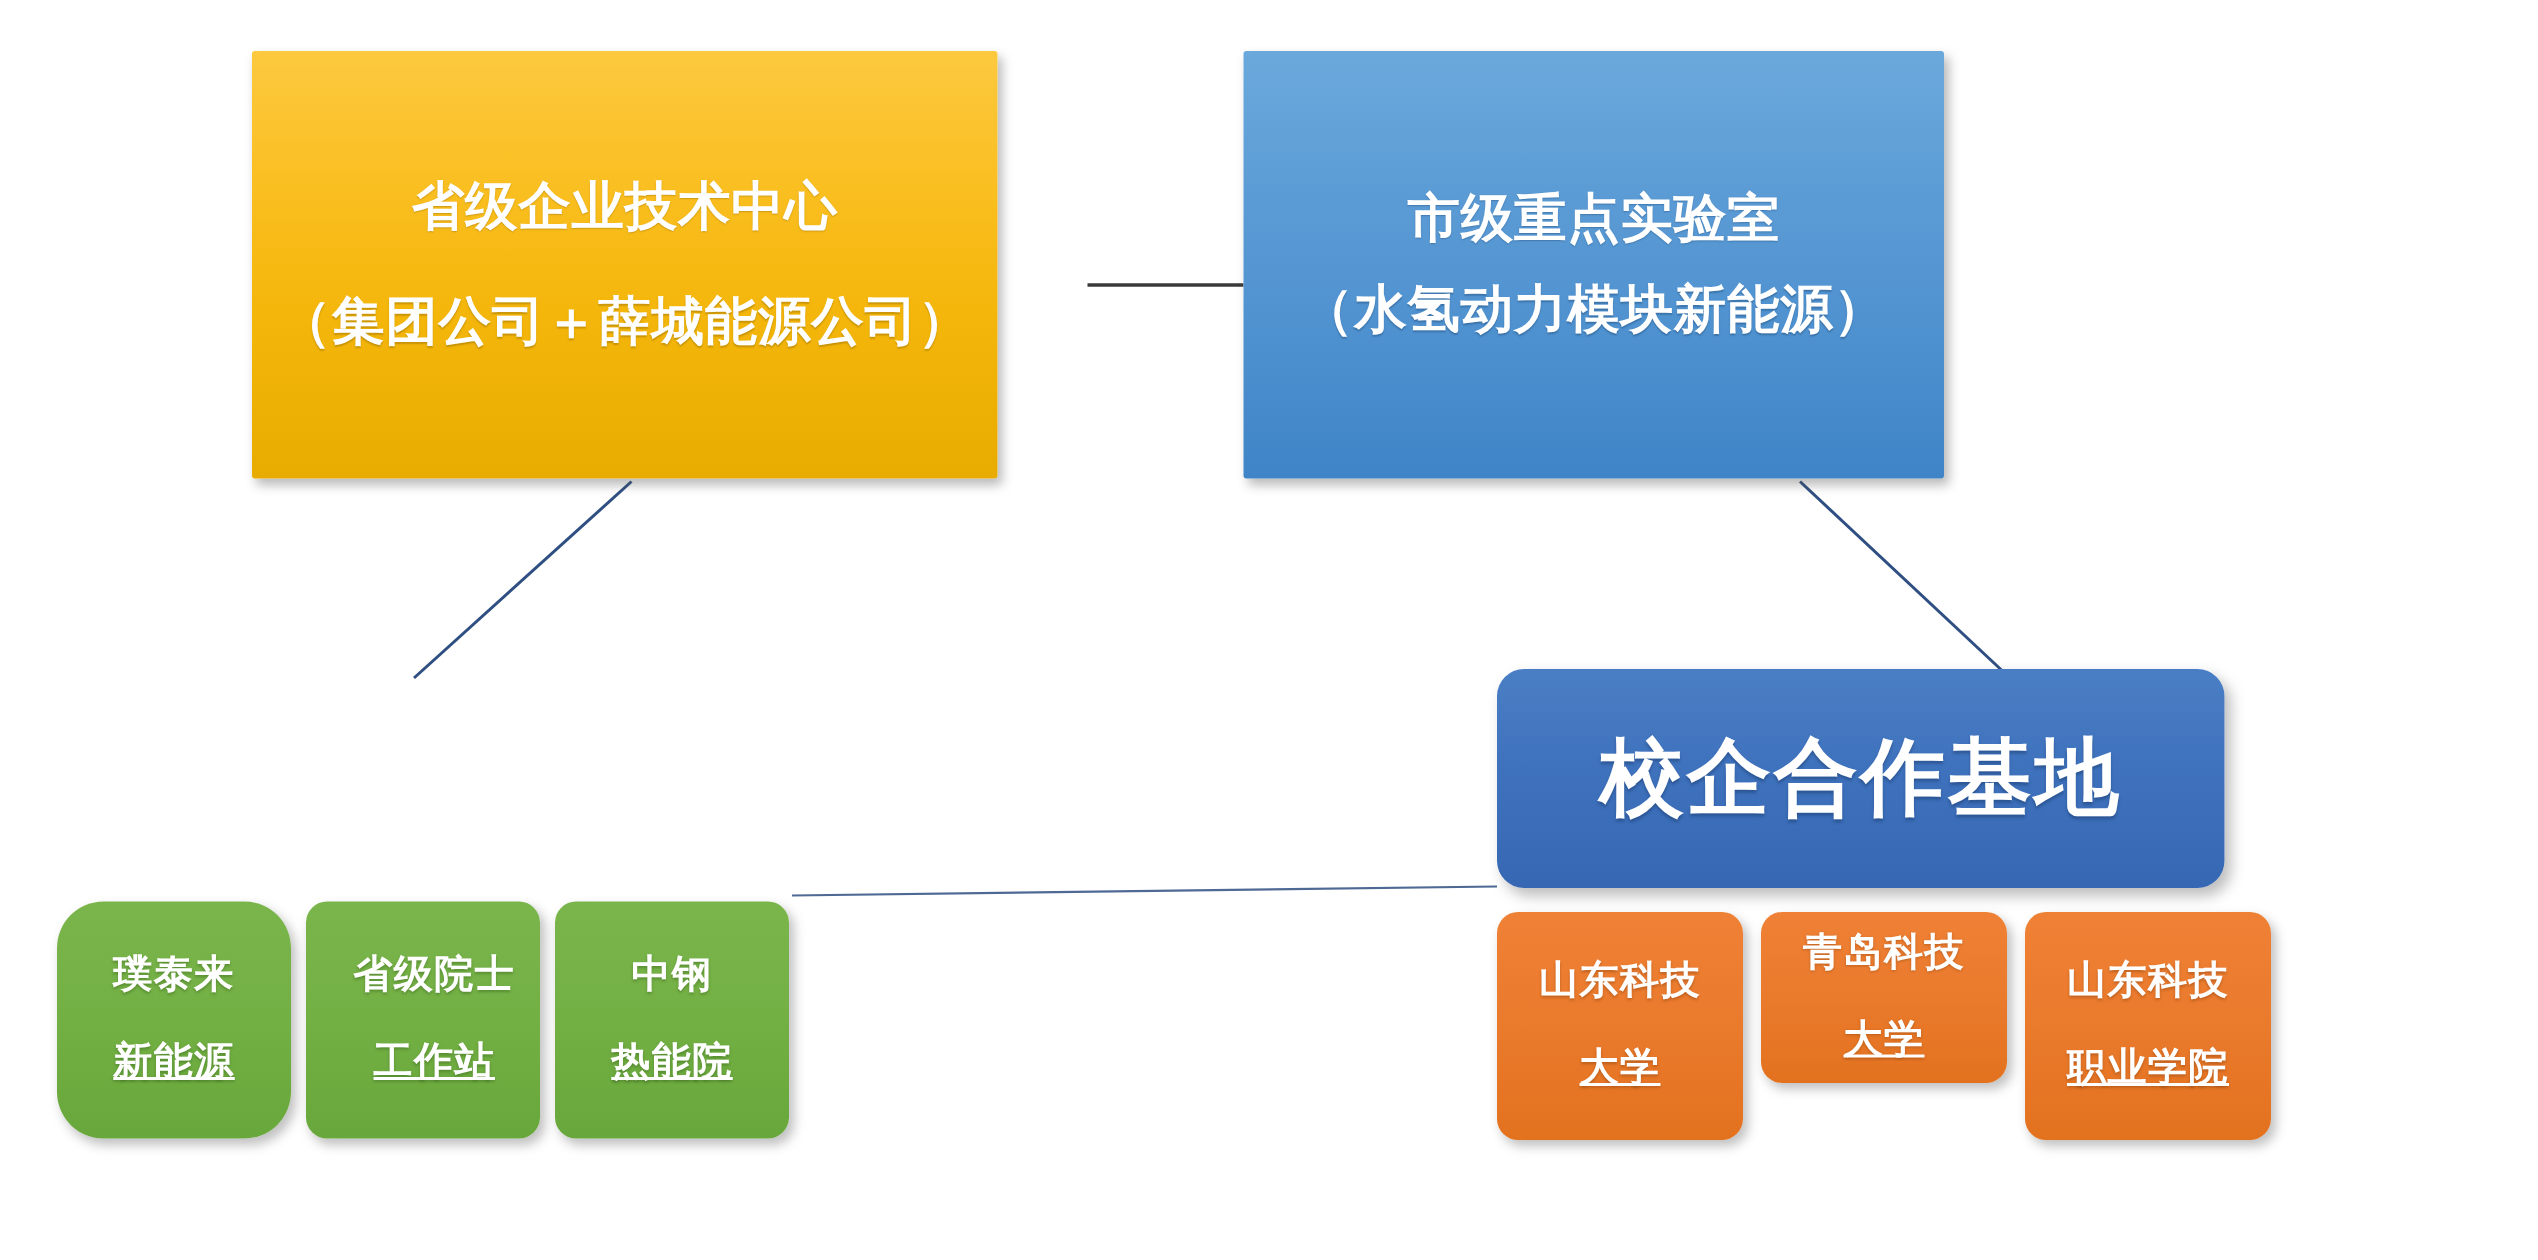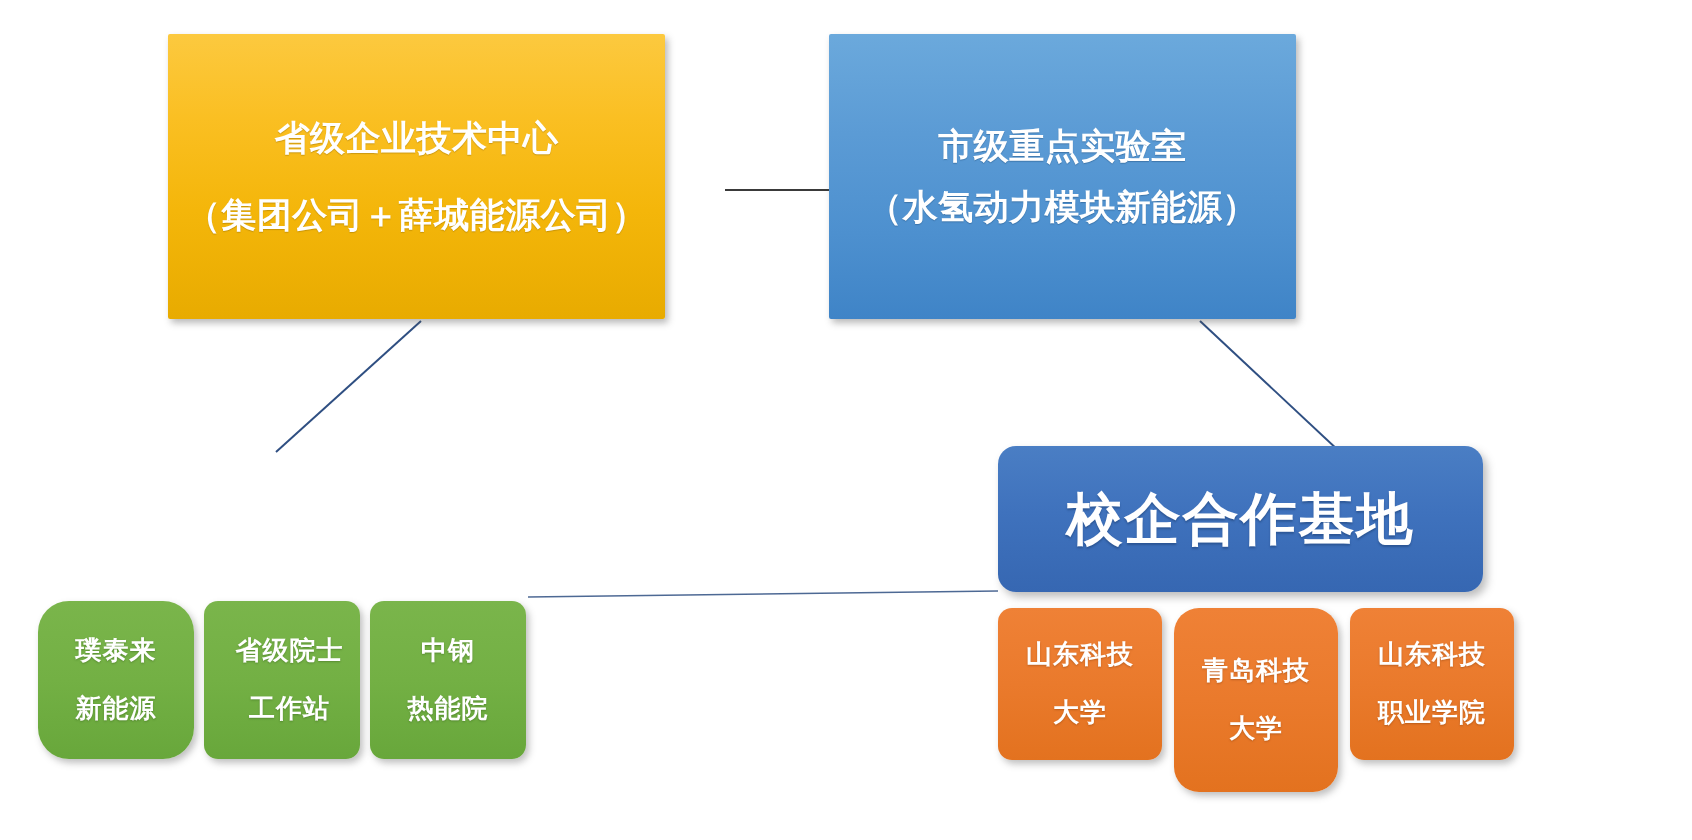--- a/index.html
+++ b/index.html
@@ -88,39 +88,39 @@
     background: linear-gradient(to bottom, #4a7ec4 0%, #3f72bd 45%, #3667b2 100%);
     text-shadow: 0 2px 2px rgba(20,50,95,0.40);
   }
 
   
   .leaf {
     border-radius: 14px;
     box-shadow: 3px 4px 7px rgba(90,90,90,0.38);
   }
   .leaf .line { font-size: 26px; letter-spacing: 1px; }
-  .leaf .line + .line { margin-top: 26px; }
+  .leaf .line + .line { margin-top: 26px; text-decoration: underline; }
   .leaf-green {
     background: linear-gradient(to bottom, #7ab54b 0%, #73b044 50%, #68a73b 100%);
     text-shadow: 0 1px 2px rgba(45,85,20,0.40);
   }
   .leaf-orange {
     background: linear-gradient(to bottom, #ef8136 0%, #ea7a2c 50%, #e3721f 100%);
     text-shadow: 0 1px 2px rgba(120,55,10,0.40);
     text-align: center;
   }
 
   
   #leaf-putailai { left: 38px;  top: 601px; width: 156px; height: 158px; border-radius: 31px; }
   #leaf-academician { left: 204px; top: 601px; width: 156px; height: 158px; padding-left: 15px; }
   #leaf-zhonggang { left: 370px; top: 601px; width: 156px; height: 158px; }
 
   
   #leaf-sdust { left: 998px;  top: 608px; width: 164px; height: 152px; }
-  #leaf-qust  { left: 1174px; top: 608px; width: 164px; height: 184px; border-radius: 25px; }
+  #leaf-qust  { left: 1174px; top: 608px; width: 164px; height: 114px; }
   #leaf-sdpc  { left: 1350px; top: 608px; width: 164px; height: 152px; }
 </style>
 </head>
 <body>
 
 <div id="stage">
 
   <svg id="connectors" viewBox="0 0 1692 840" width="1692" height="840" xmlns="http://www.w3.org/2000/svg">
 
     <line x1="725" y1="190" x2="829" y2="190" stroke="#3a3a3a" stroke-width="2.2"></line>

